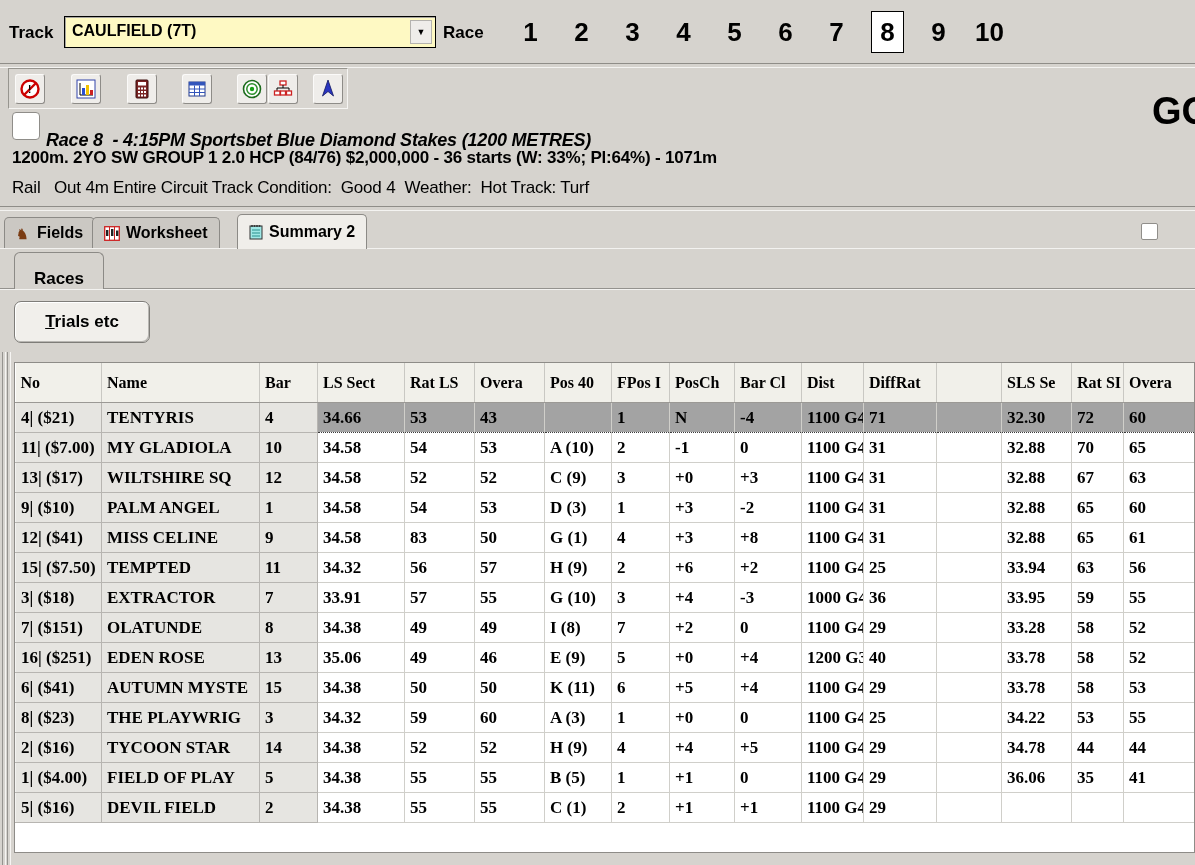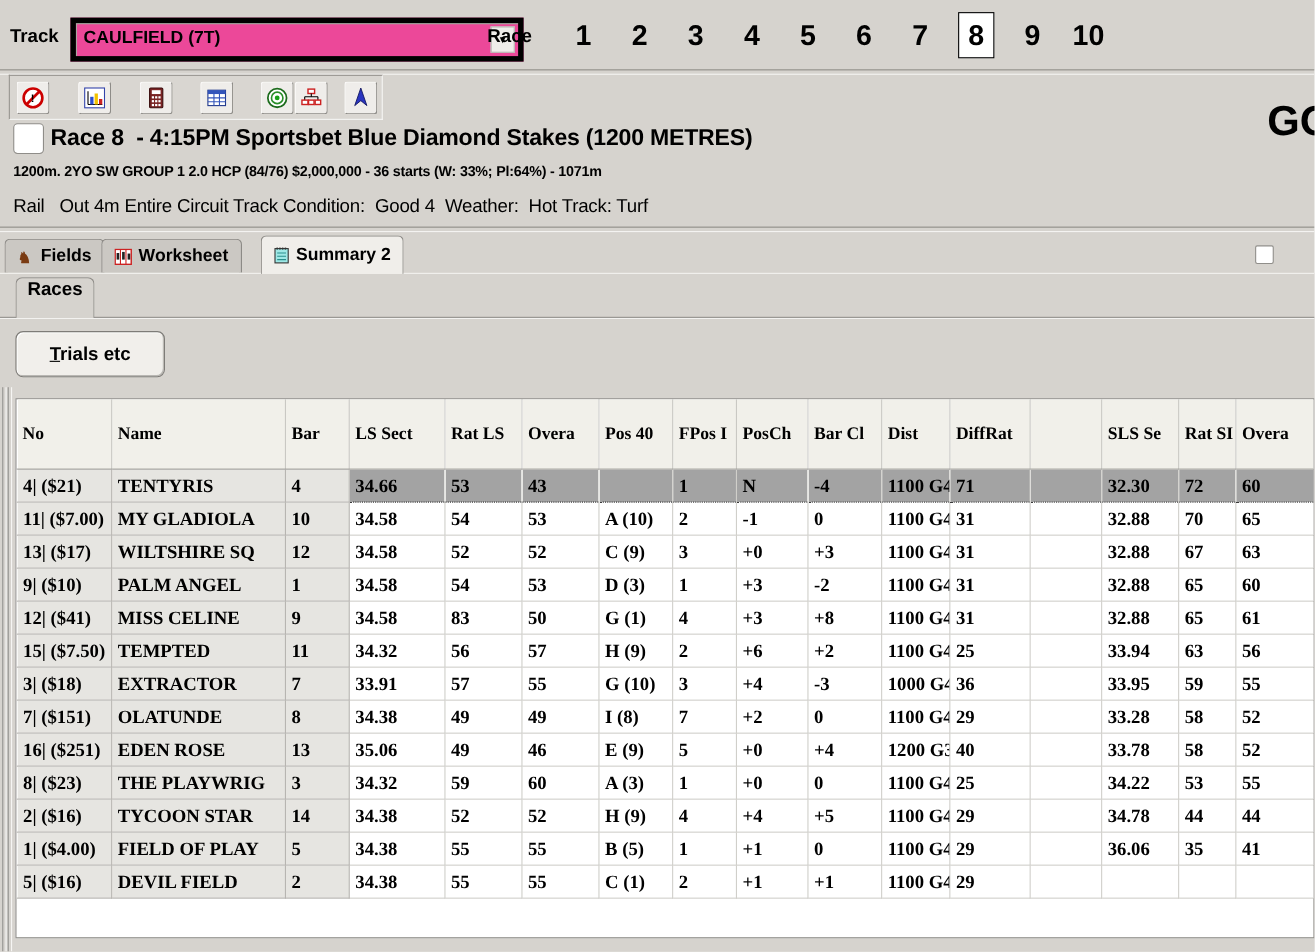--- a/index.html
+++ b/index.html
@@ -5,22 +5,22 @@
   html,body{margin:0;padding:0;}
   body{
     width:1195px;height:865px;position:relative;overflow:hidden;
     background:#d6d3ce;font-family:"Liberation Sans",sans-serif;color:#000;
   }
   .pre{white-space:pre;}
 
   
   .topbar{position:absolute;left:0;top:0;width:1195px;height:63px;background:#d6d3ce;}
   .track-label{position:absolute;left:9px;top:23px;font-size:17px;font-weight:bold;}
-  .combo{position:absolute;left:64px;top:16px;width:370px;height:30px;background:#ec4899;
-         border:5px solid #000000;box-shadow:inset 1px 1px 0 #a8a6a1;padding-left:32px;}
+  .combo{position:absolute;left:64px;top:16px;width:370px;height:30px;background:#fef9c3;
+         border:1px solid #000000;box-shadow:inset 1px 1px 0 #a8a6a1;}
   .combo-text{position:absolute;left:7px;top:5px;font-size:16px;font-weight:bold;white-space:nowrap;}
   .combo-btn{position:absolute;right:3px;top:3px;width:20px;height:22px;background:#efedea;
              border:1px solid #b5b3af;display:flex;align-items:center;justify-content:center;
              font-size:9px;color:#000;}
   .race-label{position:absolute;left:443px;top:23px;font-size:17px;font-weight:bold;}
   .race-list{position:absolute;left:505px;top:10px;height:44px;display:flex;align-items:center;}
   .racenum{width:51px;height:42px;display:flex;align-items:center;justify-content:center;
            font-size:26px;font-weight:bold;cursor:default;}
   .racenum.selected{width:31px;height:40px;margin:0 9px;background:#fff;border:1px solid #000;}
 
@@ -32,65 +32,65 @@
            border:1px solid;border-color:#97958f #f6f5f3 #f6f5f3 #97958f;
            display:flex;align-items:center;}
   .tbtn{width:28px;height:28px;background:#efedea;border:1px solid;flex:0 0 auto;
         border-color:#fbfaf9 #8e8c88 #8e8c88 #fbfaf9;border-radius:3px;
         display:flex;align-items:center;justify-content:center;}
   .tbtn svg{display:block;}
 
   
   .chkbig{position:absolute;left:12px;top:112px;width:26px;height:26px;background:#fff;
           border:1px solid #8f8d89;border-radius:4px;}
-  .ri-title{position:absolute;left:46px;top:114px;font-size:21px;font-weight:bold;letter-spacing:-0.2px;}
+  .ri-title{position:absolute;left:46px;top:130px;font-size:18px;font-weight:bold;letter-spacing:-0.2px;font-style:italic;}
   .ri-logo{position:absolute;left:1152px;top:90px;font-size:38px;font-weight:bold;}
-  .ri-line2{position:absolute;left:12px;top:148px;font-size:13px;font-weight:bold;letter-spacing:-0.2px;}
+  .ri-line2{position:absolute;left:12px;top:148px;font-size:17px;font-weight:bold;letter-spacing:-0.2px;}
   .ri-line3{position:absolute;left:12px;top:178px;font-size:17px;font-weight:normal;letter-spacing:-0.2px;}
 
   .sep2{position:absolute;left:0;top:206px;width:1195px;height:3px;
         border-top:1px solid #8f8d88;border-bottom:1px solid #f4f3f1;}
 
   
   .tabstrip{position:absolute;left:0;top:212px;width:1195px;height:36px;}
   .tab{position:absolute;top:5px;height:31px;display:flex;align-items:center;gap:6px;
        padding:0 11px;font-size:16px;font-weight:bold;background:#cbc8c3;
        border:1px solid #8c8a86;border-bottom:none;border-radius:5px 5px 0 0;box-sizing:border-box;}
   .tab.active{top:2px;height:35px;background:#f0eeea;z-index:3;}
   .tabicon{display:flex;align-items:center;}
   .offlive{position:absolute;right:6px;top:11px;display:flex;align-items:flex-start;gap:21px;flex-direction:column;}
   .smallchk{width:15px;height:15px;background:#fff;border:1px solid #908e8a;border-radius:2px;}
   .offlive-label{font-size:13px;font-weight:bold;}
 
   .midpanel{position:absolute;left:0;top:248px;width:1195px;height:617px;background:#d6d3ce;
             border-top:1px solid #f3f2f0;}
 
   
-  .subtab{position:absolute;left:14px;top:252px;width:72px;height:37px;background:#d6d3ce;
+  .subtab{position:absolute;left:14px;top:252px;width:90px;height:37px;background:#d6d3ce;
           border:1px solid #8c8a86;border-bottom:none;border-radius:6px 6px 0 0;
-          display:flex;align-items:flex-start;justify-content:center;
+          display:flex;align-items:flex-end;justify-content:center;
           font-size:17px;font-weight:bold;z-index:4;box-sizing:border-box;}
   .content{position:absolute;left:0;top:288px;width:1195px;height:577px;background:#d6d3ce;
            border-top:1px solid #94928e;box-shadow:inset 0 1px 0 #f3f2f0;}
   .trialsbtn{position:absolute;left:14px;top:12px;width:134px;height:40px;background:#f1efeb;
              border:1px solid #7e7c78;border-radius:7px;font-size:17px;font-weight:bold;
              display:flex;align-items:center;justify-content:center;
              box-shadow:inset 1px 1px 0 #ffffff, inset -1px -1px 0 #b9b7b3;}
   .u{text-decoration:underline;}
 
   .groove-v{position:absolute;width:2px;top:352px;height:513px;
             border-left:1px solid #95938f;border-right:1px solid #f6f5f3;}
 
   
   .tablewrap{position:absolute;left:14px;top:362px;width:1181px;height:491px;overflow:hidden;
              border:1px solid #8e8c88;background:#fff;box-sizing:border-box;}
   table.grid{border-collapse:collapse;table-layout:fixed;width:1181px;
              font-family:"Liberation Serif","DejaVu Serif",serif;}
   table.grid th{height:39px;background:#f1f0ea;font-weight:bold;font-size:16px;text-align:left;
-     padding:12px 5px;border-right:1px solid #c9c8c3;border-bottom:1px solid #9b9995;
+     padding:0 5px;border-right:1px solid #c9c8c3;border-bottom:1px solid #9b9995;
      white-space:nowrap;overflow:hidden;}
   table.grid td{height:29px;font-weight:bold;font-size:17px;padding:0 5px;background:#fff;
      border-right:1px solid #d0cfca;border-bottom:1px solid #d0cfca;
      white-space:nowrap;overflow:hidden;}
   table.grid td.rowhead{background:#e6e5e1;
      border-top:1px solid #f4f3f1;border-left:1px solid #f4f3f1;
      border-right:1px solid #b7b5b1;border-bottom:1px solid #b7b5b1;}
   table.grid td.sel{background:#a3a3a3;
      border-top:1px dotted #3a3a3a;border-bottom:1px dotted #3a3a3a;}
   table.grid td.sel.first{border-left:1px dotted #3a3a3a;}
@@ -469,20 +469,38 @@
           <td>+0</td>
           <td>+4</td>
           <td>1200 G3</td>
           <td>40</td>
           <td></td>
           <td>33.78</td>
           <td>58</td>
           <td>52</td>
         </tr>
         <tr>
+          <td class="rowhead">6| ($41)</td>
+          <td class="rowhead">AUTUMN MYSTE</td>
+          <td class="rowhead">15</td>
+          <td>34.38</td>
+          <td>50</td>
+          <td>50</td>
+          <td>K (11)</td>
+          <td>6</td>
+          <td>+5</td>
+          <td>+4</td>
+          <td>1100 G4</td>
+          <td>29</td>
+          <td></td>
+          <td>33.78</td>
+          <td>58</td>
+          <td>53</td>
+        </tr>
+        <tr>
           <td class="rowhead">8| ($23)</td>
           <td class="rowhead">THE PLAYWRIG</td>
           <td class="rowhead">3</td>
           <td>34.32</td>
           <td>59</td>
           <td>60</td>
           <td>A (3)</td>
           <td>1</td>
           <td>+0</td>
           <td>0</td>

